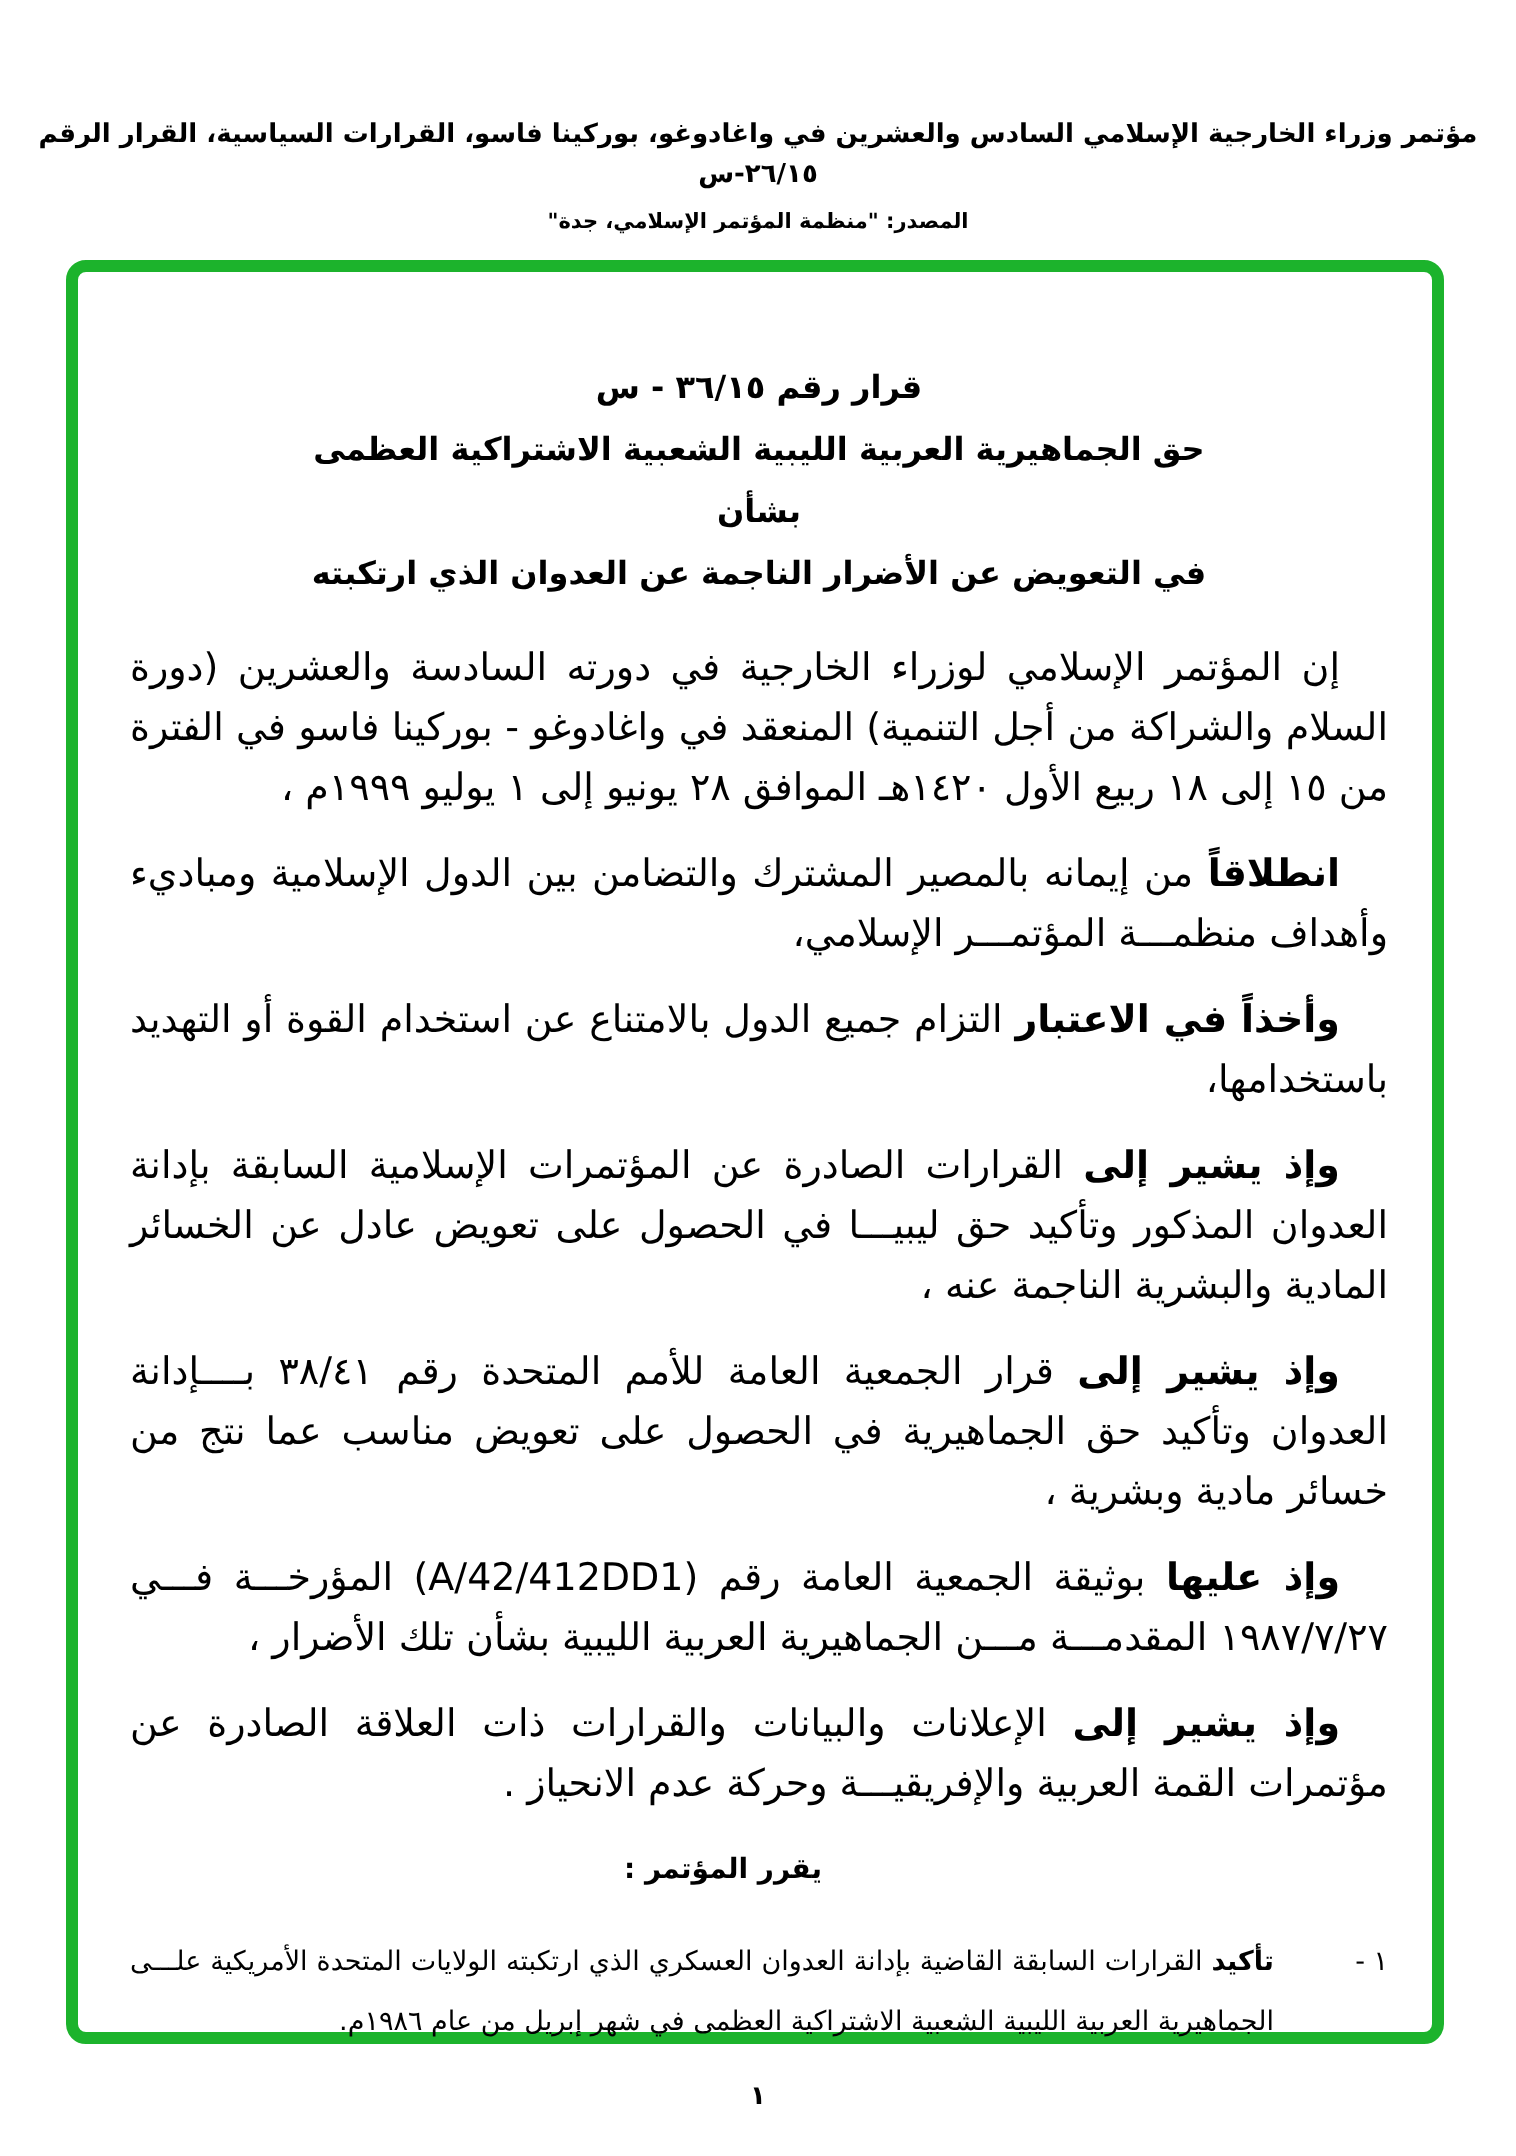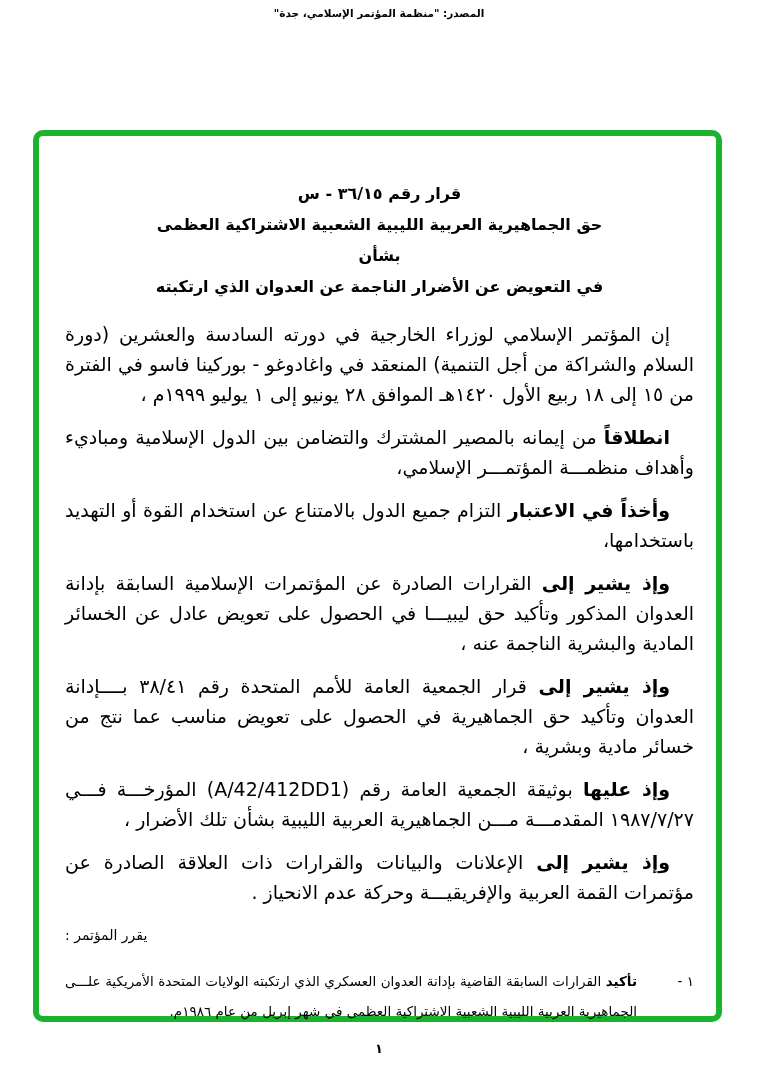--- a/index.html
+++ b/index.html
@@ -48,23 +48,23 @@
   .body-p {
     font-size: 19px;
     line-height: 30px;
     text-align: justify;
     text-indent: 24px;
     margin: 0 0 13px 0;
   }
   .body-p b { font-weight: bold; }
 
   .decision {
-    font-weight: normal;
+    font-weight: bold;
     font-size: 14px;
-    text-align: left;
+    text-align: center;
     text-indent: 36px;
     line-height: 30px;
     margin: 6px 0 16px 0;
   }
 
   .item {
     display: flex;
     font-size: 13.5px;
     line-height: 30px;
     margin-top: 4px;
@@ -79,20 +79,21 @@
     text-align: center;
     font-size: 13px;
     font-weight: bold;
   }
 </style>
 </head>
 <body>
 
 <div class="page">
 
+  <div class="hdr1">مؤتمر وزراء الخارجية الإسلامي السادس والعشرين في واغادوغو، بوركينا فاسو، القرارات السياسية، القرار الرقم ٢٦/١٥-س</div>
 
   <div class="hdr2">المصدر:  "منظمة المؤتمر الإسلامي، جدة"</div>
 
   <div class="frame">
 
     <div class="title">
       <div>قرار رقم ٣٦/١٥ - س</div>
       <div>حق الجماهيرية العربية الليبية الشعبية الاشتراكية العظمى</div>
       <div>بشأن</div>
       <div>في التعويض عن الأضرار الناجمة عن العدوان الذي ارتكبته</div>

